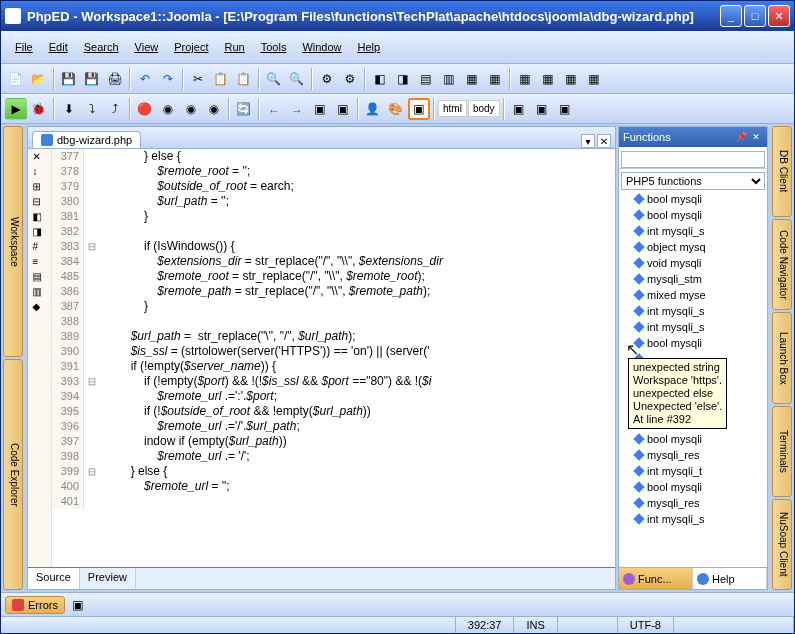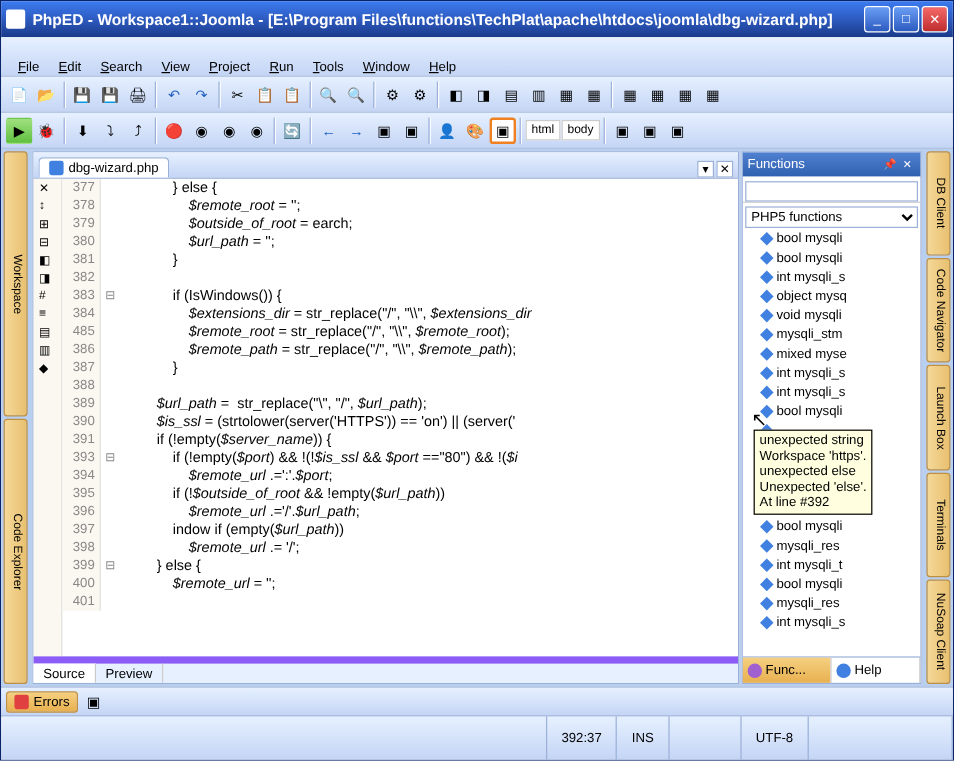--- a/index.html
+++ b/index.html
@@ -4,21 +4,21 @@
 <style>
 * { box-sizing: border-box; margin: 0; padding: 0; font-family: Tahoma, sans-serif; }
 body { width: 795px; height: 634px; overflow: hidden; background: #fff; }
 .window { width: 100%; height: 100%; display: flex; flex-direction: column; border: 1px solid #0a246a; }
 .titlebar { height: 30px; background: linear-gradient(to bottom, #3c7bf0 0%, #2d5bc0 50%, #1a3a8a 100%); display: flex; align-items: center; padding: 0 4px; }
 .title-icon { width: 16px; height: 16px; background: #fff; border-radius: 2px; margin-right: 6px; }
 .title-text { color: #fff; font-size: 13px; font-weight: bold; flex: 1; }
 .win-btns { display: flex; gap: 2px; }
 .win-btn { width: 22px; height: 22px; background: linear-gradient(#6a9ef5,#2d5bc0); border: 1px solid #fff; border-radius: 3px; color: #fff; font-size: 11px; display: flex; align-items: center; justify-content: center; cursor: pointer; }
 .win-btn.close { background: linear-gradient(#f56a6a,#c02d2d); }
-.menubar { height: 24px; background: linear-gradient(#e6f0ff,#c4d5f5); display: flex; padding: 16px 6px; border-bottom: 1px solid #9ab0d8; }
+.menubar { height: 24px; background: linear-gradient(#e6f0ff,#c4d5f5); display: flex; align-items: center; padding: 16px 6px; border-bottom: 1px solid #9ab0d8; text-decoration: underline; }
 .menu-item { padding: 3px 8px; font-size: 11px; cursor: pointer; }
 .menu-item u { text-decoration: underline; }
 .toolbar { height: 30px; background: linear-gradient(#e6f0ff,#c4d5f5); display: flex; align-items: center; padding: 2px 4px; border-bottom: 1px solid #9ab0d8; gap: 1px; }
 .tb-btn { width: 22px; height: 22px; border: 1px solid transparent; border-radius: 3px; display: flex; align-items: center; justify-content: center; cursor: pointer; font-size: 12px; }
 .tb-sep { width: 2px; height: 22px; border-left: 1px solid #9ab0d8; border-right: 1px solid #fff; margin: 0 2px; }
 .tb-btn.green { background: linear-gradient(#a0e080,#60c040); }
 .tb-btn.orange-box { border: 2px solid #f08020; background: #fff; }
 .crumb { background: #fff; font-size: 10px; padding: 2px 4px; border: 1px solid #ccc; }
 .body-row { flex: 1; display: flex; background: #b8cff0; min-height: 0; }
 .left-gutter { width: 24px; display: flex; flex-direction: column; gap: 2px; padding: 2px; }
@@ -34,21 +34,21 @@
 .editor-body { flex: 1; display: flex; min-height: 0; }
 .marker-col { width: 24px; background: #faf8f0; border-right: 1px solid #e0e0e0; display: flex; flex-direction: column; gap: 1px; padding-top: 2px; align-items: center; }
 .marker-ico { width: 14px; height: 14px; font-size: 10px; }
 .code-scroll { flex: 1; overflow: auto; font-family: 'Courier New', monospace; font-size: 12px; line-height: 15px; position: relative; }
 .code-line { display: flex; height: 15px; white-space: pre; }
 .ln { width: 32px; text-align: right; color: #888; padding-right: 4px; background: #faf8f0; border-right: 1px solid #e0e0e0; flex-shrink: 0; font-size: 11px; }
 .fold { width: 16px; text-align: center; color: #888; flex-shrink: 0; font-size: 10px; }
 .code { padding-left: 4px; }
 .hl { background: #f5f0d8; }
 .squig { border-bottom: 2px dotted #c00; }
-.source-tabs { height: 22px; display: flex; background: #e6f0ff; border-top: 6px solid #8b5cf6; }
+.source-tabs { height: 22px; display: flex; background: #e6f0ff; border-top: 1px solid #8b5cf6; }
 .stab { padding: 3px 8px; font-size: 11px; border-right: 1px solid #ccc; cursor: pointer; }
 .stab.active { background: #fff; }
 .func-panel { width: 150px; margin: 2px 2px 2px 0; display: flex; flex-direction: column; background: #fff; border: 1px solid #9ab0d8; }
 .panel-hdr { height: 20px; background: linear-gradient(#5080d0,#3060b0); color: #fff; font-size: 11px; display: flex; align-items: center; padding: 0 4px; }
 .panel-hdr .spacer { flex: 1; }
 .panel-hdr .pctl { width: 14px; height: 14px; font-size: 9px; display: flex; align-items: center; justify-content: center; cursor: pointer; }
 .func-search { height: 22px; border-bottom: 1px solid #ccc; padding: 2px; }
 .func-search input { width: 100%; height: 100%; border: 1px solid #9ab0d8; font-size: 11px; padding: 0 2px; }
 .func-combo { height: 22px; padding: 2px; text-decoration: underline; }
 .func-combo select { width: 100%; height: 100%; border: 1px solid #9ab0d8; font-size: 11px; background: #fff; }
@@ -58,21 +58,21 @@
 .tooltip { position: absolute; left: 628px; top: 358px; background: #ffffe0; border: 1px solid #000; font-size: 11px; padding: 2px 4px; z-index: 100; line-height: 13px; }
 .panel-footer { height: 22px; display: flex; border-top: 1px solid #9ab0d8; font-size: 11px; }
 .pf-tab { flex: 1; padding: 3px 4px; display: flex; align-items: center; gap: 3px; border-right: 1px solid #ccc; cursor: pointer; }
 .pf-tab.sel { background: linear-gradient(#f5d080,#e8b050); }
 .pf-ico { width: 12px; height: 12px; border-radius: 50%; }
 .pf-ico.purple { background: #a060d0; }
 .pf-ico.blue { background: #4080e0; }
 .bottom-bar { height: 24px; background: linear-gradient(#e6f0ff,#c4d5f5); display: flex; align-items: center; padding: 2px 4px; border-top: 1px solid #9ab0d8; gap: 2px; }
 .err-tab { background: linear-gradient(#f5d080,#e8b050); border: 1px solid #c09040; padding: 2px 6px; font-size: 11px; border-radius: 3px; display: flex; align-items: center; gap: 4px; cursor: pointer; }
 .err-ico { width: 12px; height: 12px; background: #e04040; border-radius: 2px; }
-.statusbar { height: 37px; background: linear-gradient(#e6f0ff,#c4d5f5); display: flex; align-items: center; font-size: 11px; border-top: 1px solid #9ab0d8; }
+.statusbar { height: 17px; background: linear-gradient(#e6f0ff,#c4d5f5); display: flex; align-items: center; font-size: 11px; border-top: 1px solid #9ab0d8; }
 .sb-cell { border-right: 1px solid #9ab0d8; padding: 0 12px; height: 100%; display: flex; align-items: center; }
 .sb-cell.wide { flex: 1; }
 .cursor-ptr { position: absolute; left: 626px; top: 340px; font-size: 16px; z-index: 101; pointer-events: none; }
 </style>
 </head>
 <body>
 
 <div class="window">
   <div class="titlebar">
     <div class="title-icon"></div>

